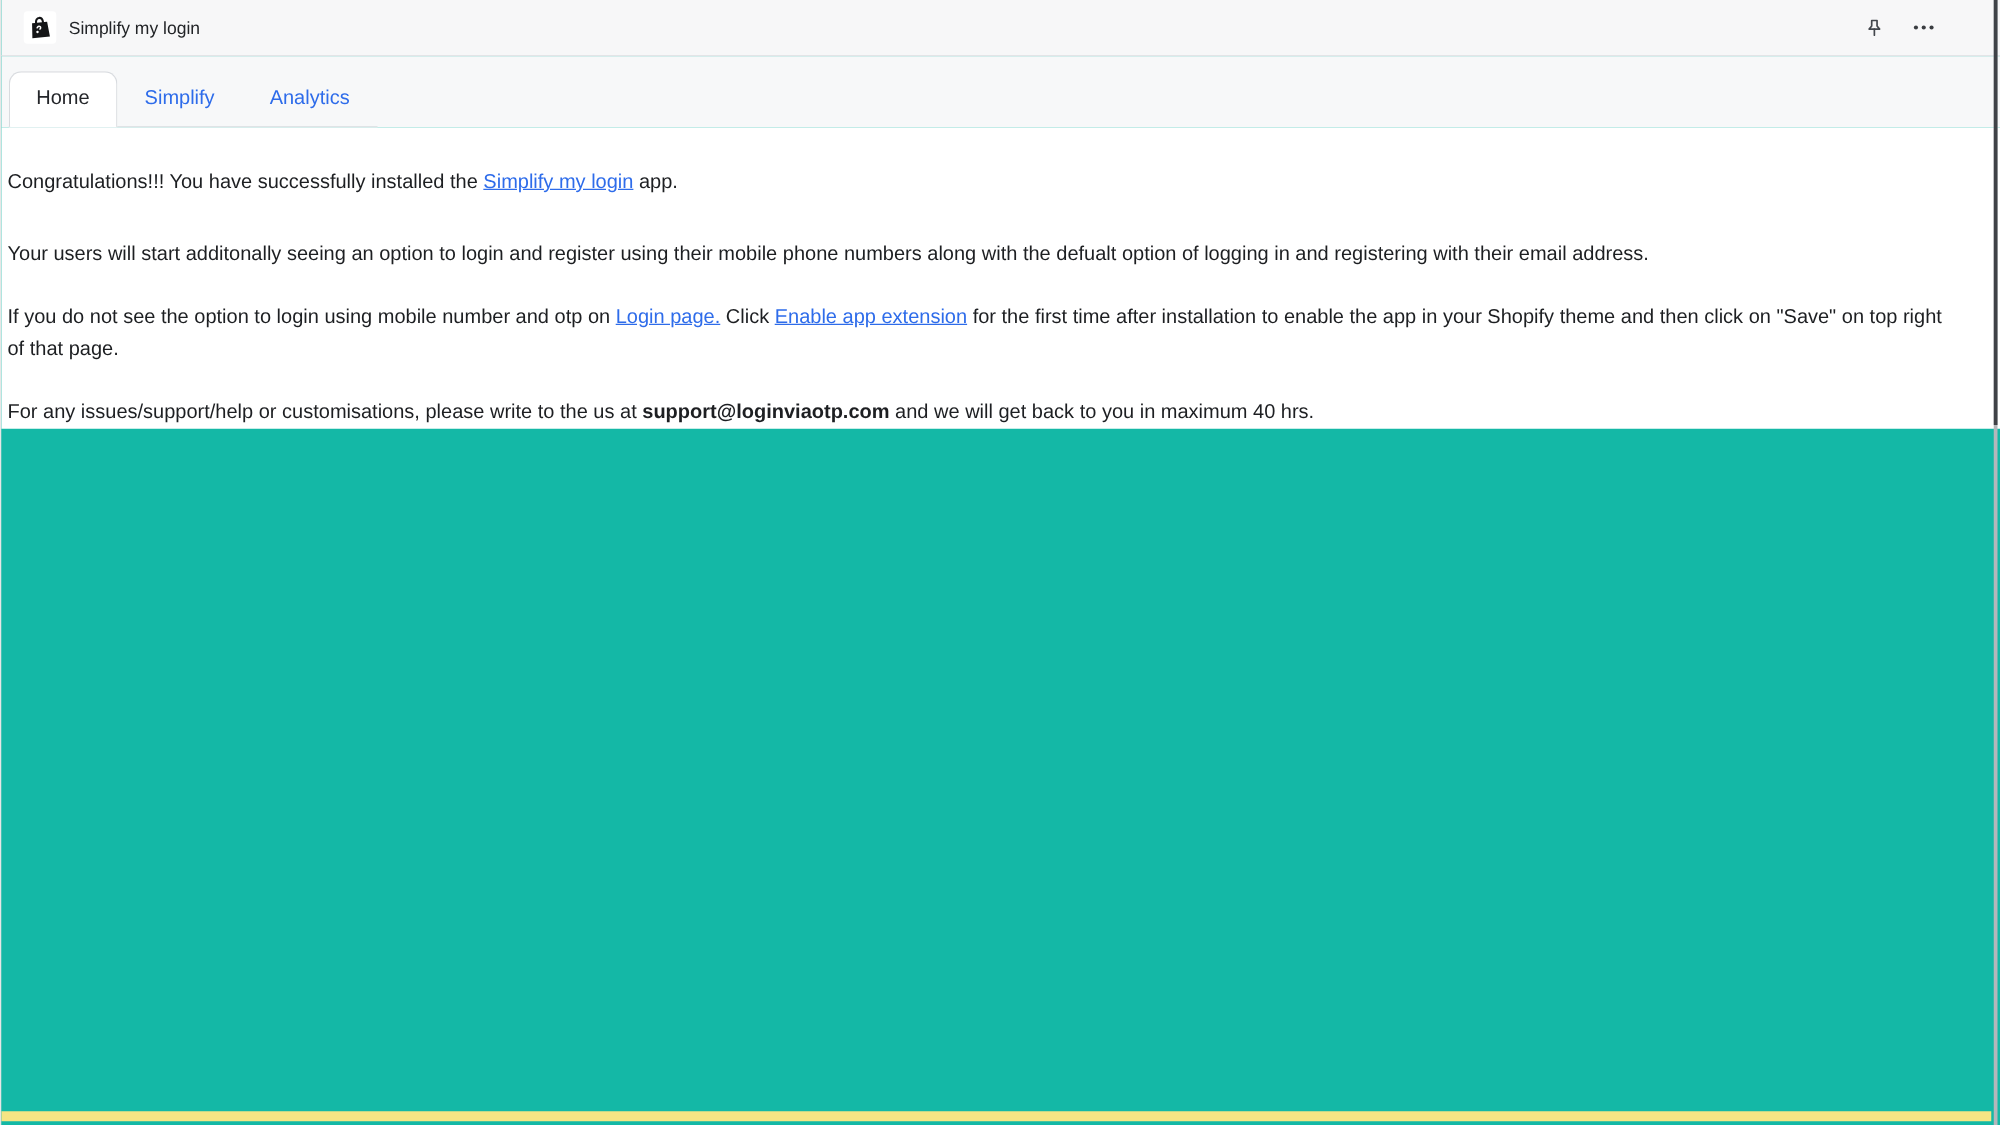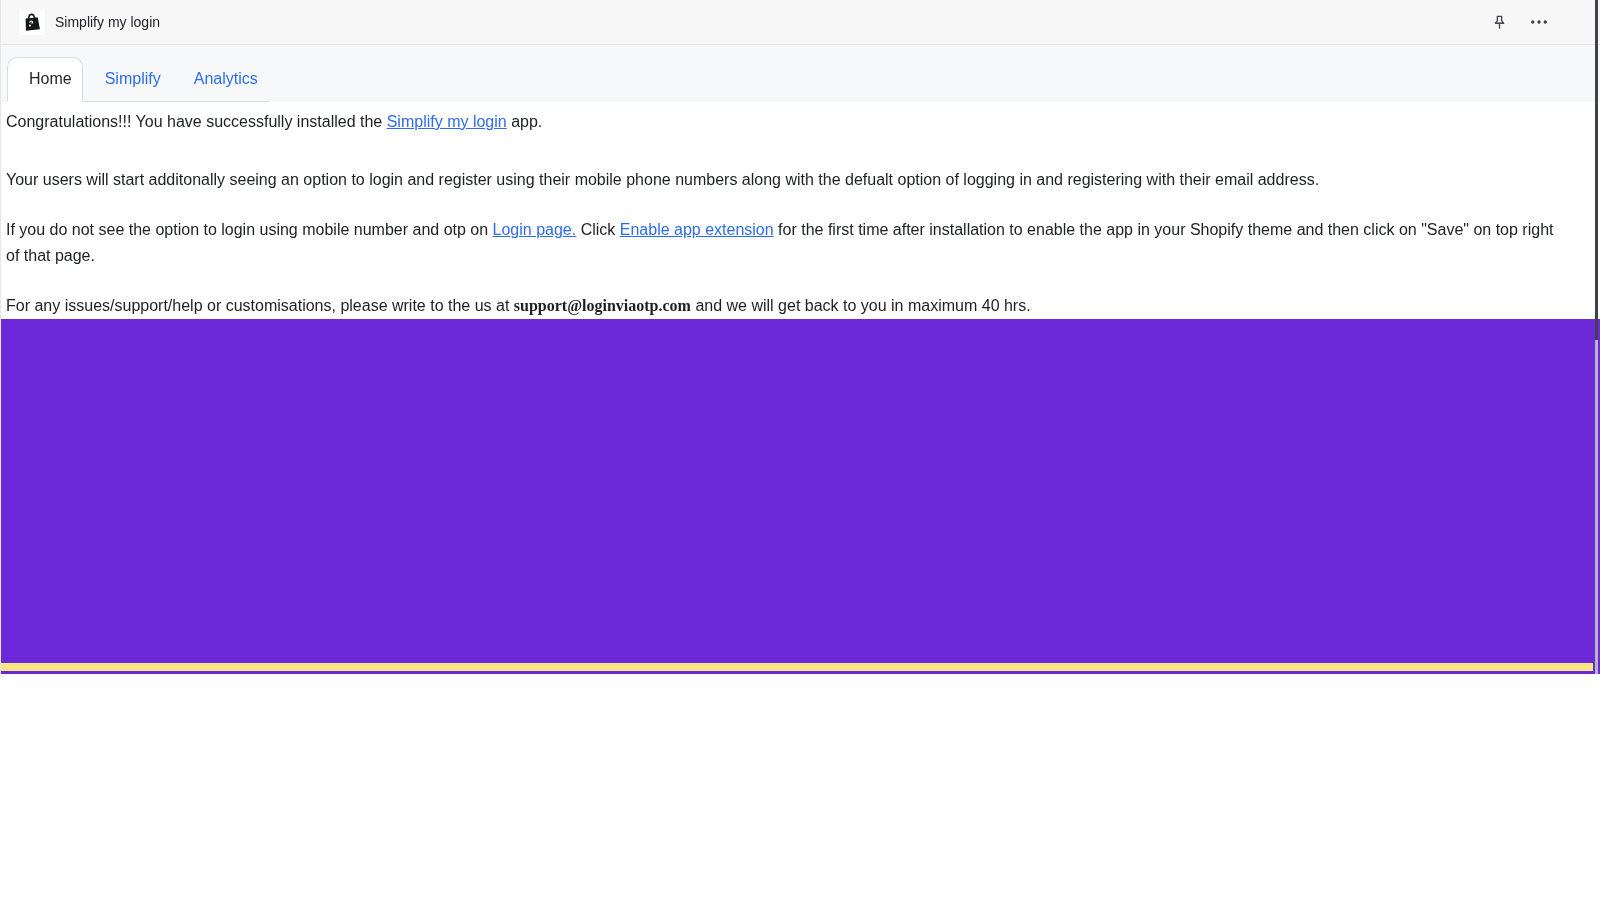--- a/index.html
+++ b/index.html
@@ -2,22 +2,22 @@
 <html><head>
 <meta charset="utf-8">
 <style>
   * { margin: 0; padding: 0; box-sizing: border-box; }
   html, body { background: #ffffff; }
   body { font-family: "Liberation Sans", "DejaVu Sans", sans-serif; }
 
   .window {
     position: relative;
     width: 1600px;
-    height: 674px;
-    background: #6d28d9;
+    height: 900px;
+    background: #14b8a6;
     border-left: 1px solid #e6e6e6;
     overflow: hidden;
   }
 
   
   .topbar {
     height: 45px;
     background: #f7f7f8;
     border-bottom: 1px solid #e3e4e7;
     display: flex;
@@ -56,21 +56,21 @@
     padding: 12px 0 0 6px;
   }
   .nav-tabs {
     list-style: none;
     display: flex;
     width: fit-content;
     border-bottom: 1px solid #d8dbdf;
   }
   .tab {
     font-size: 16px;
-    padding: 12px 10px 13px 21px;
+    padding: 12px 21px 13px 21px;
     color: #2e6cea;
     cursor: pointer;
     border: 1px solid transparent;
     margin-bottom: -1px;
     white-space: nowrap;
     text-align: center;
   }
   .tab.active {
     background: #ffffff;
     color: #24262a;
@@ -82,26 +82,26 @@
 
   
   .content {
     background: #ffffff;
     padding: 7px 40px 0 5px;
     font-size: 16px;
     line-height: 26px;
     color: #1d1f22;
   }
   .content p { margin: 0 0 24px 0; }
-  .content p.first { margin-bottom: 32px; }
+  .content p.first { margin-bottom: 32px; margin-top: 24px; }
   .content a {
     color: #2e6cea;
     text-decoration: underline;
   }
-  .content b { font-weight: bold; font-family: Liberation Serif, serif; }
+  .content b { font-weight: bold; }
 
   
   .yellow-bar {
     position: absolute;
     left: 0; right: 7px; bottom: 3px;
     height: 8px;
     background: #f6e584;
   }
   .scroll-edge {
     position: absolute;

